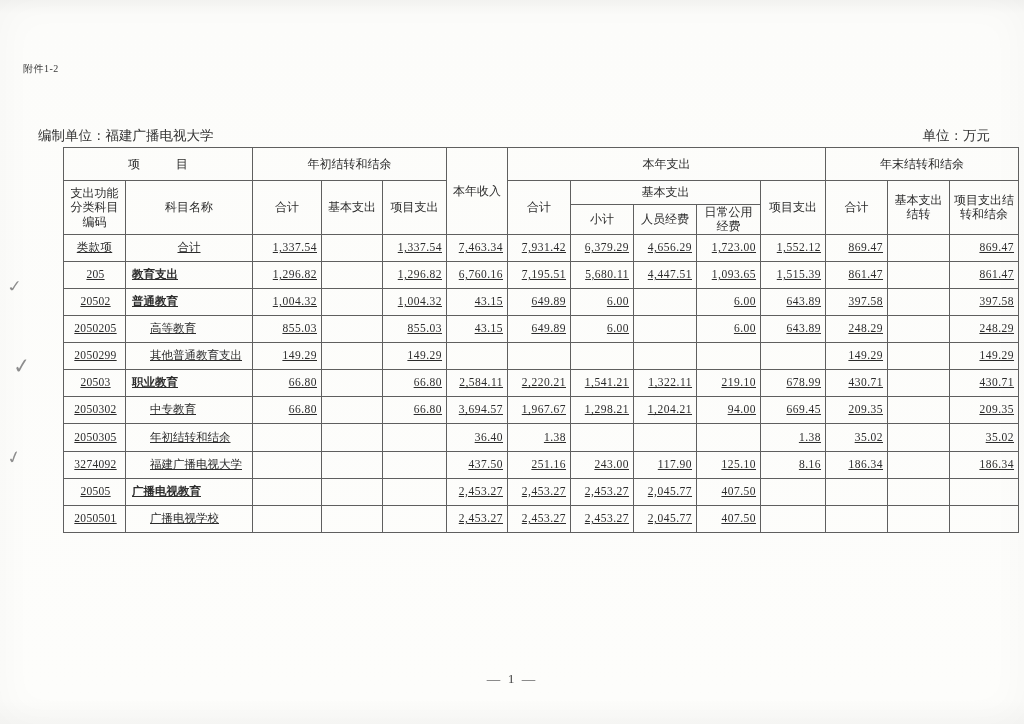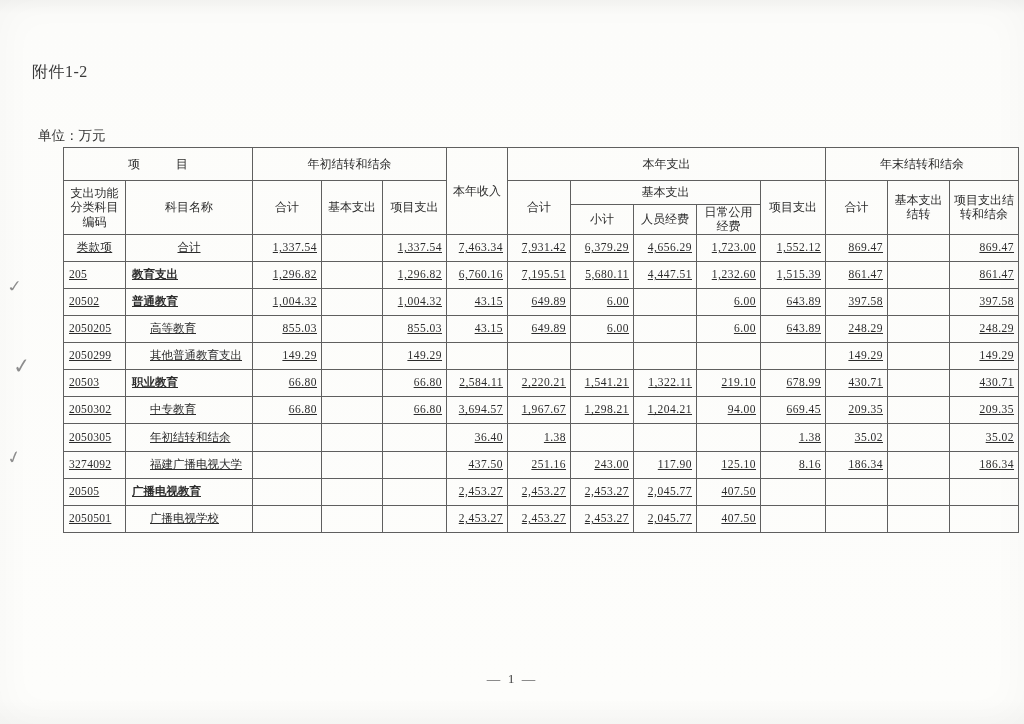--- a/index.html
+++ b/index.html
@@ -10,22 +10,22 @@
     color: #2e2e2e;
     overflow: hidden;
   }
   .sheet {
     position: relative;
     width: 1024px; height: 724px;
     background: linear-gradient(180deg, #f5f5f3 0px, #fcfcfa 14px, #fdfdfb 700px, #f8f8f6 724px);
     box-shadow: inset 0 0 40px rgba(0,0,0,0.03);
   }
   .attachment {
-    position: absolute; left: 32px; top: 62px;
-    font-size: 16px; color: #3a3a3a; letter-spacing: 0.5px;
+    position: absolute; left: 23px; top: 62px;
+    font-size: 10px; color: #3a3a3a; letter-spacing: 0.5px;
   }
   .title {
     position: absolute; left: 0; right: 0; top: 56px;
     text-align: center;
     font-family: "Liberation Sans", "DejaVu Sans", sans-serif;
     font-size: 27px; font-weight: 700; color: #1f1f1f;
     letter-spacing: 1px;
   }
   .meta {
     position: absolute; left: 38px; right: 34px; top: 127px;
@@ -44,21 +44,21 @@
     font-weight: normal;
     overflow: hidden;
     line-height: 1.2;
   }
   table { border: 1.4px solid #4c4c4c; }
   th { text-align: center; font-size: 12px; }
   tr.h1 { height: 33px; }
   tr.h2 { height: 24px; }
   tr.h3 { height: 27px; }
   tbody tr { height: 27.1px; text-decoration: underline; }
-  td.code { text-align: left; padding-left: 5px; font-size: 11.5px; letter-spacing: 0.3px; }
+  td.code { text-align: center; padding-left: 5px; font-size: 11.5px; letter-spacing: 0.3px; }
   td.name { text-align: left; padding-left: 6px; }
   td.name.indent1 { padding-left: 24px; }
   td.name.cat { font-weight: 600; }
   td.center { text-align: center; padding-left: 3px; }
   td.num {
     text-align: right; padding-right: 4px;
     letter-spacing: 0.5px;
     font-variant-numeric: tabular-nums;
   }
   .footer {
@@ -77,20 +77,21 @@
 </style>
 </head>
 <body>
 
 <div class="sheet">
 
   <div class="attachment">附件1-2</div>
 
 
   <div class="meta">
+    <span>编制单位：福建广播电视大学</span>
     <span>单位：万元</span>
   </div>
 
   <span class="check-mark m1">✓</span>
   <span class="check-mark m2">✓</span>
   <span class="check-mark m3">✓</span>
 
   <div class="table-wrap">
     <table>
       <colgroup>
@@ -156,21 +157,21 @@
           <tr>
             <td class="code">205</td>
             <td class="name cat">教育支出</td>
             <td class="num">1,296.82</td>
             <td class="num"></td>
             <td class="num">1,296.82</td>
             <td class="num">6,760.16</td>
             <td class="num">7,195.51</td>
             <td class="num">5,680.11</td>
             <td class="num">4,447.51</td>
-            <td class="num">1,232.60</td>
+            <td class="num">1,093.65</td>
             <td class="num">1,515.39</td>
             <td class="num">861.47</td>
             <td class="num"></td>
             <td class="num">861.47</td>
           </tr>
           <tr>
             <td class="code">20502</td>
             <td class="name cat">普通教育</td>
             <td class="num">1,004.32</td>
             <td class="num"></td>

